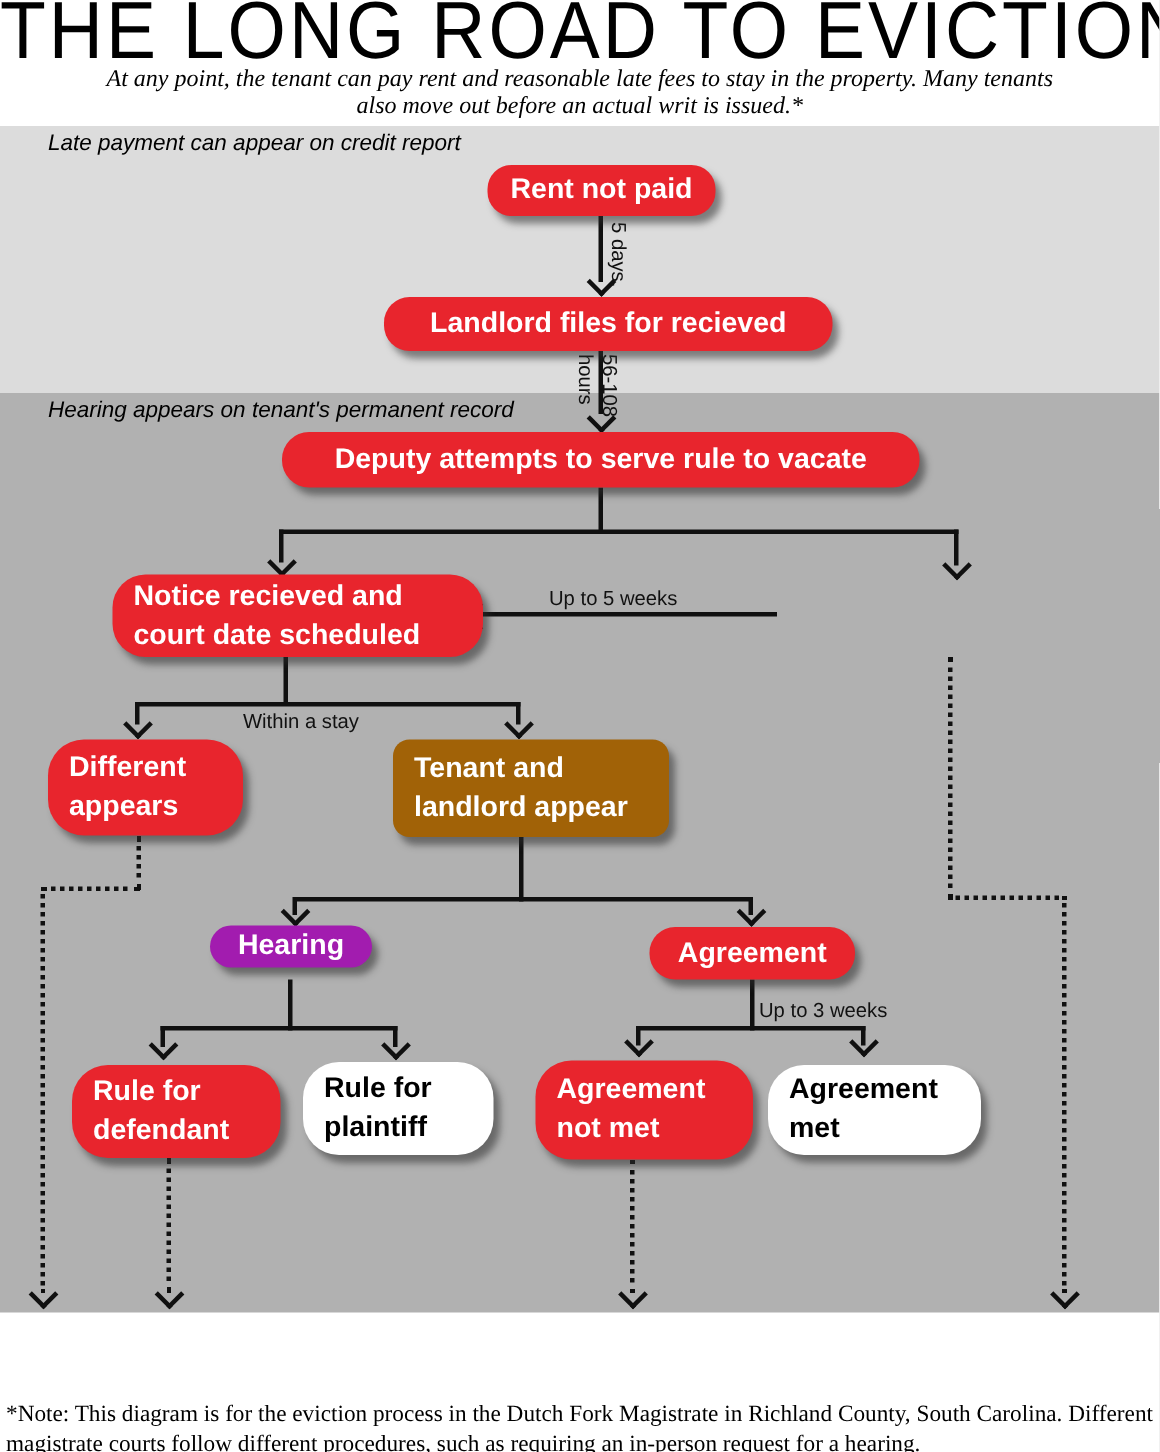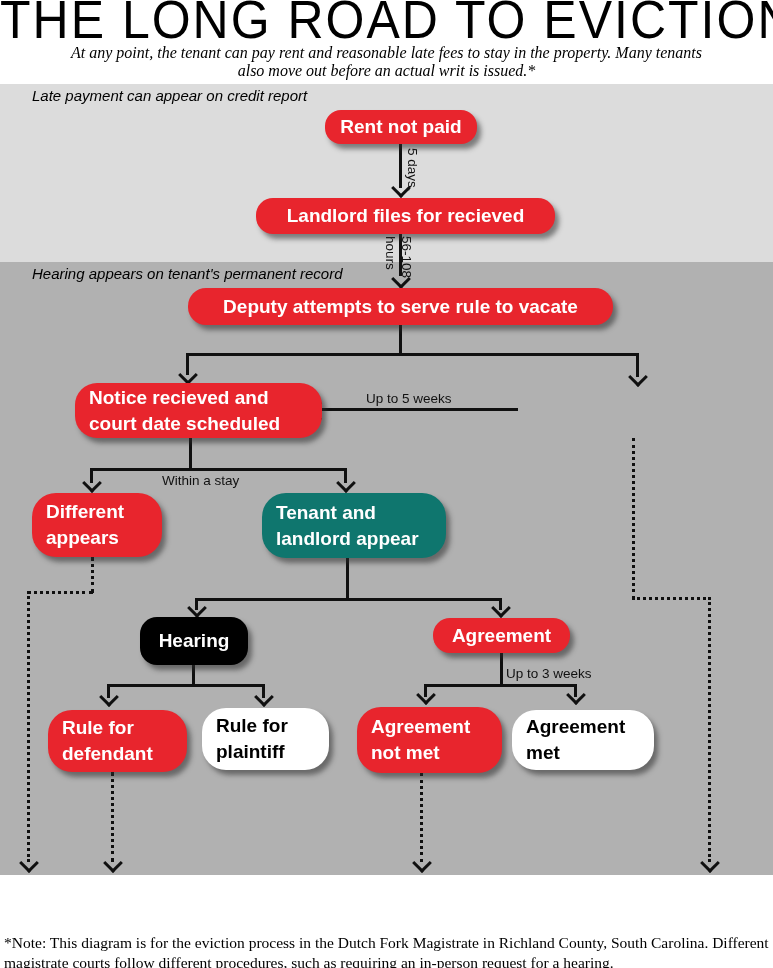--- a/index.html
+++ b/index.html
@@ -155,24 +155,24 @@
 
   <div class="node red center" style="left:188px;top:288px;width:425px;height:37px;background:#e8252d;border-radius:18px">Deputy attempts to serve rule to vacate</div>
 
   <div class="node red left" style="left:75px;top:383px;width:233px;height:55px;background:#e8252d;border-radius:22px">Notice recieved and
 court date scheduled</div>
 
 
   <div class="node red left" style="left:32px;top:493px;width:116px;height:64px;background:#e8252d;border-radius:24px">Different
 appears</div>
 
-  <div class="node red left" style="left:262px;top:493px;width:170px;height:65px;background:#0f766e;border-radius:24px">Tenant and
+  <div class="node red left" style="left:262px;top:493px;width:170px;height:65px;background:#a16207;border-radius:11px">Tenant and
 landlord appear</div>
 
-  <div class="node red center" style="left:140px;top:617px;width:108px;height:48px;background:#000000;border-radius:17px">Hearing</div>
+  <div class="node red center" style="left:140px;top:617px;width:108px;height:28px;background:#a21caf;border-radius:17px">Hearing</div>
 
   <div class="node red center" style="left:433px;top:618px;width:137px;height:35px;background:#e8252d;border-radius:17px">Agreement</div>
 
   <div class="node red left" style="left:48px;top:710px;width:125px;height:62px;background:#e8252d;border-radius:24px">Rule for
 defendant</div>
 
   <div class="node white left" style="left:202px;top:708px;width:113px;height:62px;border-radius:24px">Rule for
 plaintiff</div>
 
   <div class="node red left" style="left:357px;top:707px;width:131px;height:66px;background:#e8252d;border-radius:24px">Agreement

